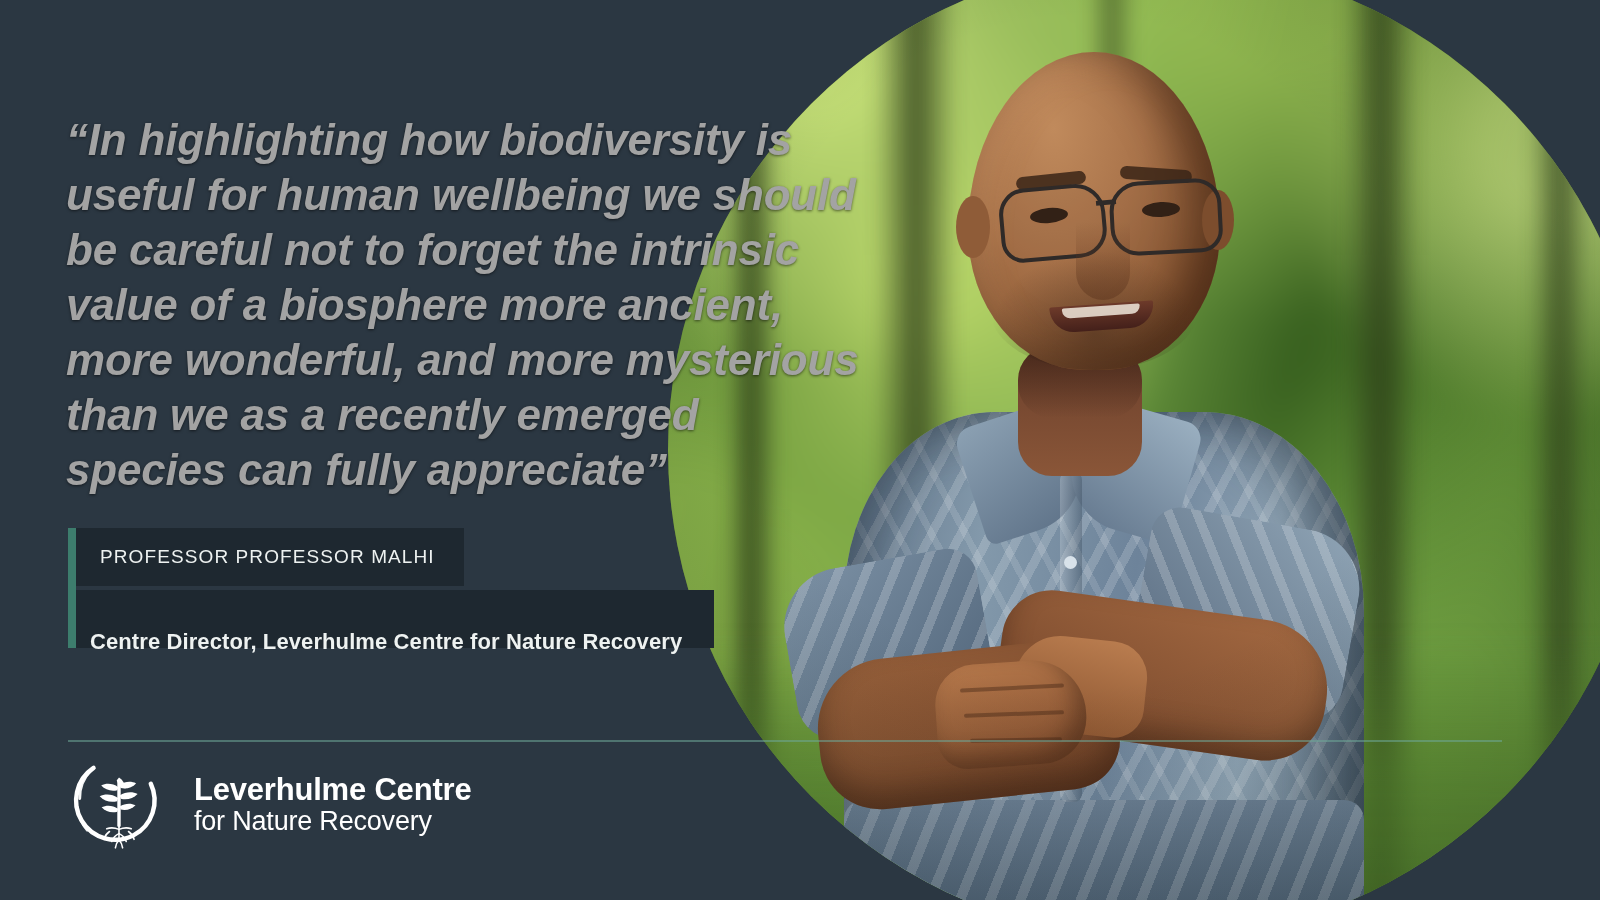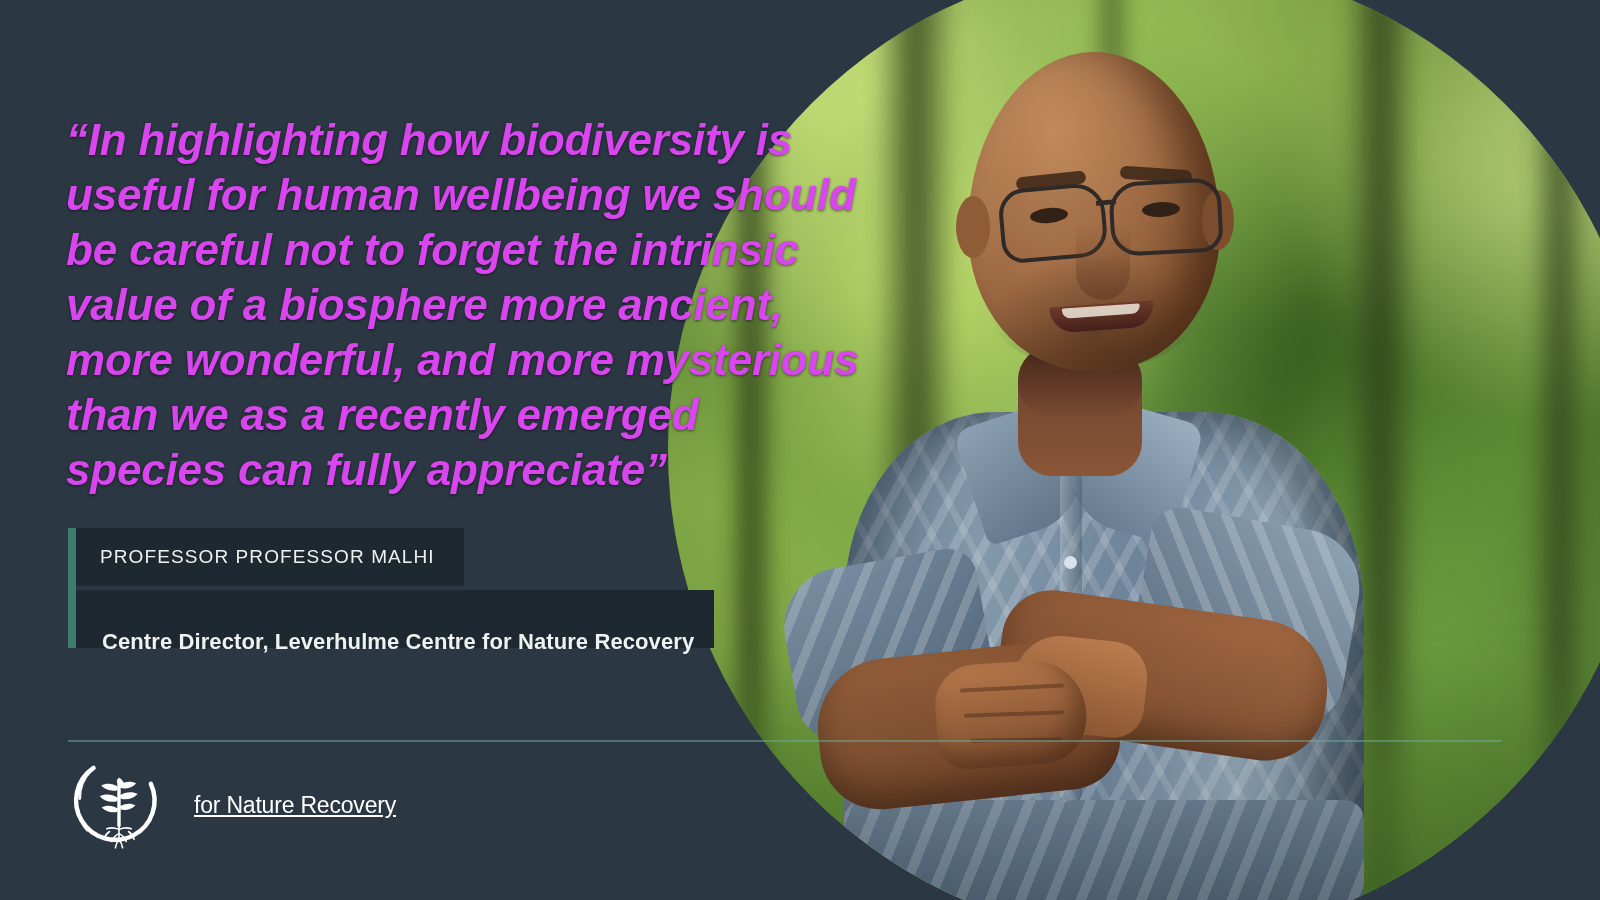--- a/index.html
+++ b/index.html
@@ -231,21 +231,21 @@
   
   #quote {
     position: absolute;
     left: 66px;
     top: 112px;
     width: 800px;
     font-style: italic;
     font-weight: 700;
     font-size: 44px;
     line-height: 55px;
-    color: #d946ef;
+    color: #a3a3a3;
     letter-spacing: -0.2px;
     text-shadow: 0 1px 3px rgba(0,0,0,.55);
     white-space: pre-line;
   }
 
   #attribution { position: absolute; left: 68px; top: 528px; }
   #accent-bar {
     position: absolute; left: 0; top: 0;
     width: 8px; height: 120px;
     background: #3d7d6d;
@@ -263,21 +263,21 @@
     color: #eef2f1;
     font-weight: 400;
   }
   #role-band {
     position: absolute; left: 8px; top: 62px;
     width: 638px; height: 58px;
     background: #1e2830;
     display: flex; align-items: center;
   }
   #role-text {
-    padding-left: 26px;
+    padding-left: 14px;
     font-size: 22px;
     font-weight: 700;
     color: #eef2f1;
     letter-spacing: .1px;
     margin-top: 46px;
   }
 
   
   #divider {
     position: absolute;
@@ -293,21 +293,21 @@
     position: absolute;
     left: 66px;
     top: 752px;
     display: flex;
     align-items: center;
     gap: 22px;
   }
   #logo-mark { width: 106px; height: 106px; flex: 0 0 auto; }
   #logo-words { line-height: 1.06; color: #ffffff; }
   #logo-line1 { font-size: 31px; font-weight: 700; letter-spacing: -0.2px; }
-  #logo-line2 { font-size: 23px; font-weight: 400; letter-spacing: -0.2px; text-decoration: underline; }
+  #logo-line2 { font-size: 27px; font-weight: 400; letter-spacing: -0.2px; }
 </style>
 </head>
 <body>
 
 <div id="stage">
 
   <div id="photo-circle">
     <div class="forest-bg"></div>
     <div class="trunk t1"></div>
     <div class="trunk t2"></div>
@@ -392,17 +392,18 @@
         <path d="M50 73c4-1.6 8-1.8 11.6-.6"></path>
         <path d="M50 77c-3.2 1.4-5.6 4-6.8 7.4"></path>
         <path d="M50 77c3.2 1.4 5.6 4 6.8 7.4"></path>
         <path d="M50 83c-2 2-3 4.6-3.4 7.4"></path>
         <path d="M50 83c2 2 3 4.6 3.4 7.4"></path>
         <path d="M41 75c-2.6 1.8-4.4 4.4-5.2 7.4"></path>
         <path d="M59 75c2.6 1.8 4.4 4.4 5.2 7.4"></path>
       </g>
     </svg>
     <div id="logo-words">
+      <div id="logo-line1">Leverhulme Centre</div>
       <div id="logo-line2">for Nature Recovery</div>
     </div>
   </div>
 
 </div>
 
 </body></html>

